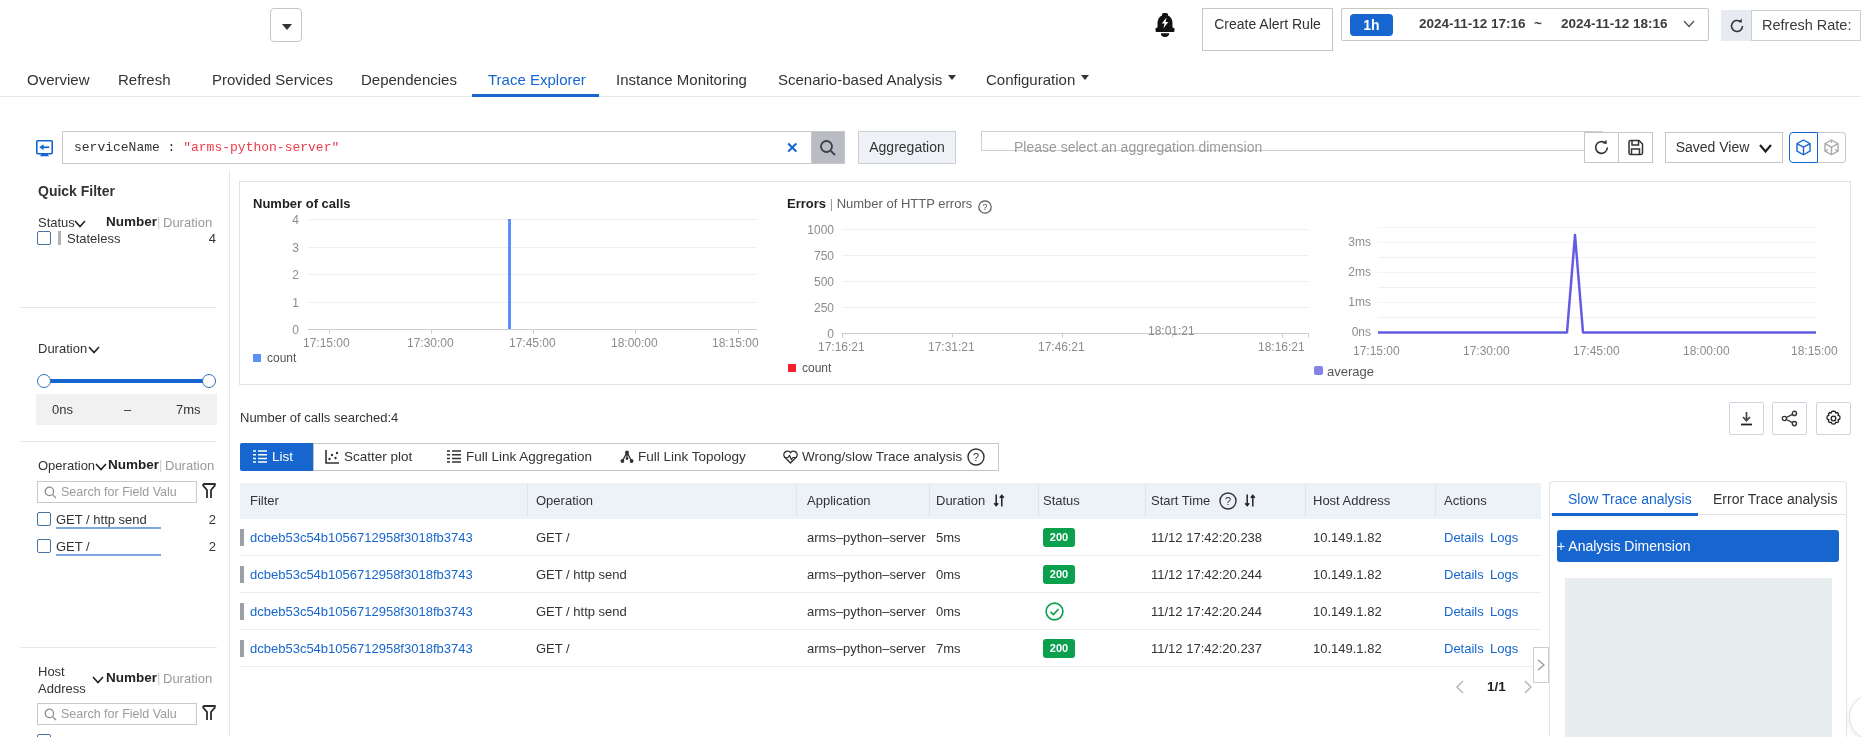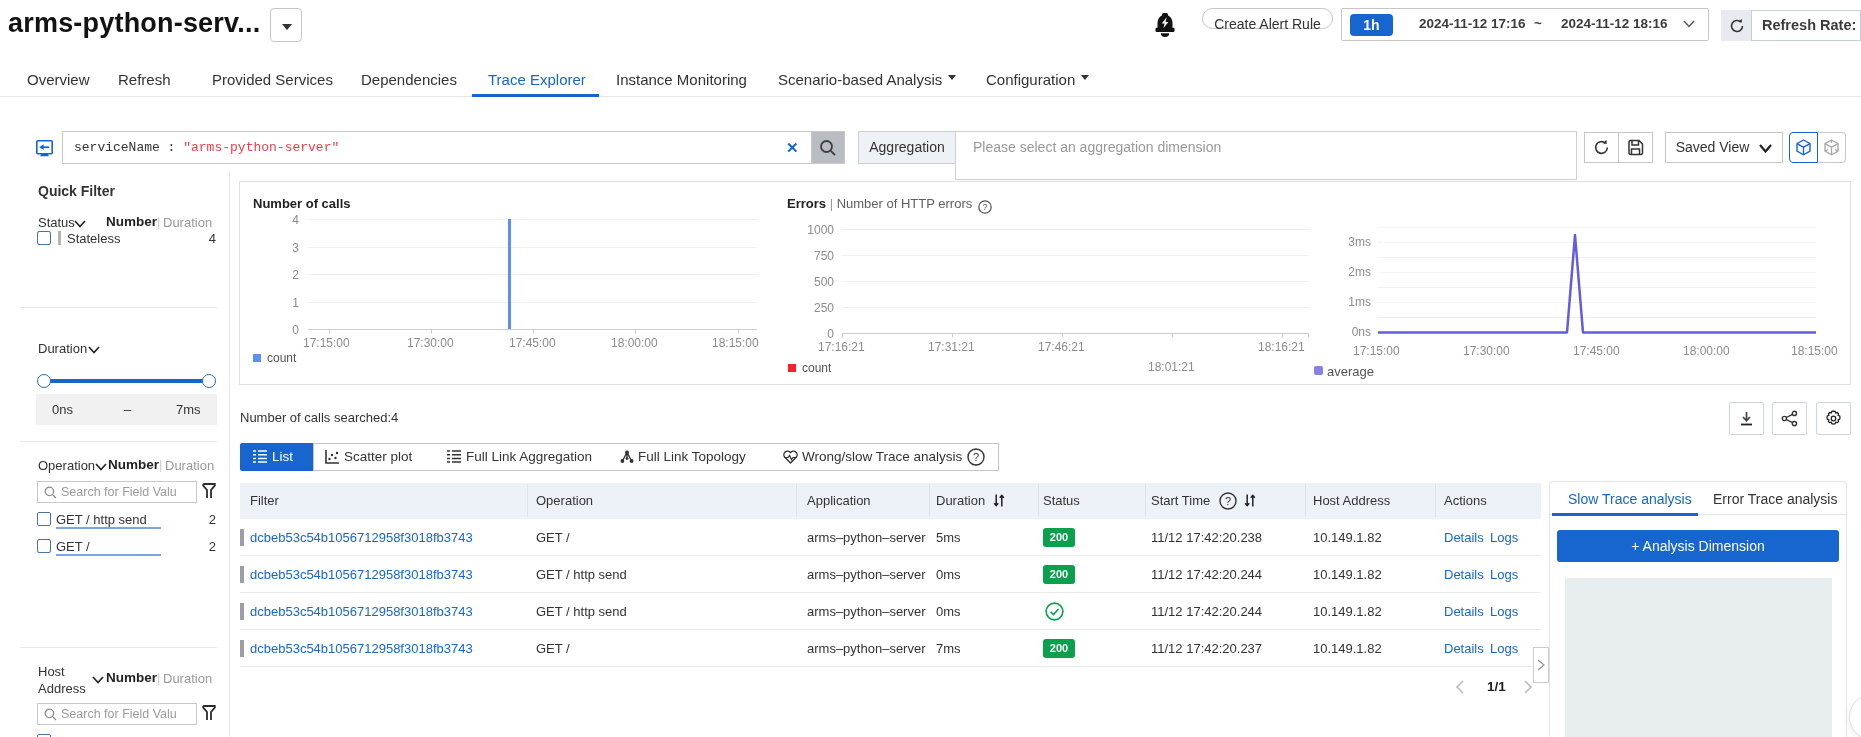--- a/index.html
+++ b/index.html
@@ -20,21 +20,21 @@
 #navuline { left:472px; top:94px; width:127px; height:3px; background:#1766cf; }
 .caret-d { display:inline-block; width:0; height:0; border:4px solid transparent; border-top:5px solid #333; vertical-align:1.5px; margin-left:6px; }
 
 .btn { position:absolute; border:1px solid #c6c6c6; background:#fff; color:#333; }
 
 #qin { left:62px; top:131px; width:750px; height:33px; border:1px solid #c9c9c9; background:#fff; font-family:"Liberation Mono", monospace; font-size:13px; line-height:31px; padding-left:11px; color:#333; }
 #qred { color:#ef3b47; }
 #qx { left:786px; top:139px; font-size:15px; color:#1766cf; font-weight:bold; }
 #qsearch { left:811px; top:131px; width:34px; height:33px; background:#b9bdc3; border:1px solid #c9c9c9; }
 #agglabel { left:858px; top:131px; width:98px; height:33px; background:#eef1f5; border:1px solid #ccd0d6; font-size:14px; color:#333; text-align:center; line-height:31px; }
-#aggsel { left:955px; top:131px; width:622px; height:49px; background:#fff; border:1px solid #ccd0d6; font-size:14px; color:#999; line-height:31px; padding-left:17px; }
+#aggsel { left:981px; top:131px; width:622px; height:20px; background:#fff; border:1px solid #ccd0d6; font-size:14px; color:#999; line-height:31px; padding-left:32px; }
 
 #sbline { left:229px; top:170px; width:1px; height:567px; background:#e8e8e8; }
 .sep { position:absolute; height:1px; background:#e8e8e8; }
 .cb { position:absolute; width:14px; height:14px; border:1px solid #49749f; border-radius:2px; background:#fff; }
 
 #charts { left:239px; top:181px; width:1612px; height:204px; border:1px solid #e2e2e2; background:#fff; }
 .ctitle { position:absolute; font-size:13px; color:#222; font-weight:bold; white-space:nowrap; }
 .ctitle .lt { font-weight:normal; color:#9a9a9a; }
 .ctitle .gt { font-weight:normal; color:#5f5f5f; }
 .ylab { position:absolute; font-size:12px; color:#8c8c8c; text-align:right; }
@@ -48,49 +48,48 @@
 .tick { width:3.5px; height:17px; background:#9aa0a6; position:absolute; left:0; top:10px; }
 .tlink { color:#1766cf; }
 .badge { position:absolute; width:32px; height:19px; background:#0aa04e; border-radius:3px; color:#fff; font-size:11px; font-weight:bold; text-align:center; line-height:19px; }
 
 #rpanel { left:1549px; top:481px; width:298px; height:256px; border:1px solid #e3e3e3; border-bottom:none; border-radius:4px 4px 0 0; background:#fff; }
 </style>
 </head>
 <body>
 <div id="page">
 
-  <div class="abs" id="title">arms-python-serv...</div>
   <div class="abs" id="caretbtn"></div>
 
   <svg class="abs" style="left:1155px;top:13px" width="20" height="24" viewBox="0 0 20 24">
     <rect x="7" y="0" width="6" height="5" rx="1.5" fill="#111"></rect>
     <path d="M2.5 16 L2.5 10.5 C2.5 5.2 5.5 2 10 2 C14.5 2 17.5 5.2 17.5 10.5 L17.5 16 Z" fill="#111"></path>
     <rect x="0.5" y="14.8" width="19" height="4.2" rx="1.2" fill="#111"></rect>
     <path d="M5.8 20.3 a4.2 3.6 0 0 0 8.4 0 Z" fill="#111"></path>
     <path d="M11.7 4.2 L6.8 10.6 L9.6 10.6 L8.4 15.3 L13.3 8.9 L10.5 8.9 Z" fill="#fff"></path>
   </svg>
 
-  <div class="btn" style="left:1202px;top:8px;width:131px;height:21px;font-size:14px;text-align:center;line-height:31px;border-radius:11px">Create Alert Rule</div>
+  <div class="btn" style="left:1202px;top:8px;width:131px;height:43px;font-size:14px;text-align:center;line-height:31px;border-radius:0">Create Alert Rule</div>
 
   <div class="btn" style="left:1341px;top:8px;width:368px;height:33px;border-radius:2px"></div>
   <div class="abs" style="left:1350px;top:14px;width:43px;height:22px;background:#1766cf;border-radius:4px;color:#fff;font-size:14px;font-weight:bold;text-align:center;line-height:22px">1h</div>
   <div class="abs" style="left:1419px;top:16px;font-size:13.5px;font-weight:600;color:#3b3b3b">2024-11-12 17:16</div>
   <div class="abs" style="left:1534px;top:16px;font-size:13.5px;font-weight:600;color:#3b3b3b">~</div>
   <div class="abs" style="left:1561px;top:16px;font-size:13.5px;font-weight:600;color:#3b3b3b">2024-11-12 18:16</div>
   <svg class="abs" style="left:1683px;top:20px" width="12" height="8" viewBox="0 0 12 8">
       <path d="M1 1 L6 6.5 L11 1" stroke="#555" stroke-width="1.4" fill="none"></path>
     </svg>
 
   <div class="abs" style="left:1721px;top:10px;width:140px;height:31px;border:1px solid #c9ced4;background:#fff"></div>
   <div class="abs" style="left:1721px;top:10px;width:31px;height:31px;background:#e7ebf1;border-right:1px solid #c9ced4"></div>
   <svg class="abs" style="left:1729px;top:18px" width="16" height="16" viewBox="0 0 16 16">
       <path d="M13.5 8 a5.5 5.5 0 1 1 -1.8 -4.1" stroke="#333" stroke-width="1.6" fill="none"></path>
       <path d="M12.7 0.8 L12.9 4.6 L9.2 4.0 Z" fill="#333"></path>
     </svg>
-  <div class="abs" style="left:1762px;top:17px;font-size:14.5px;font-weight:700;color:#3b3b3b">Refresh Rate:</div>
+  <div class="abs" style="left:1762px;top:17px;font-size:14.5px;font-weight:400;color:#3b3b3b">Refresh Rate:</div>
 
   <div class="abs" id="nav"></div>
   <div class="navitem" style="left:27px">Overview</div>
   <div class="navitem" style="left:118px">Refresh</div>
   <div class="navitem" style="left:212px">Provided Services</div>
   <div class="navitem" style="left:361px">Dependencies</div>
   <div class="navitem blue" style="left:488px;color:#1766cf">Trace Explorer</div>
   <div class="navitem" style="left:616px">Instance Monitoring</div>
   <div class="navitem" style="left:778px">Scenario-based Analysis<span class="caret-d"></span></div>
   <div class="navitem" style="left:986px">Configuration<span class="caret-d"></span></div>
@@ -252,21 +251,21 @@
     <line x1="0" y1="0.5" x2="467" y2="0.5" stroke="#f0f0f0"></line>
     <line x1="0" y1="26.5" x2="467" y2="26.5" stroke="#f0f0f0"></line>
     <line x1="0" y1="52.5" x2="467" y2="52.5" stroke="#f0f0f0"></line>
     <line x1="0" y1="78.5" x2="467" y2="78.5" stroke="#f0f0f0"></line>
     <line x1="0" y1="104.5" x2="467" y2="104.5" stroke="#ccc"></line>
     <path d="M0.5 104.5 v4 M110.5 104.5 v4 M220.5 104.5 v4 M330.5 104.5 v4 M440.5 104.5 v4 M466.5 104.5 v4" stroke="#ccc"></path>
   </svg>
   <div class="xlab" style="left:818px;top:340px">17:16:21</div>
   <div class="xlab" style="left:928px;top:340px">17:31:21</div>
   <div class="xlab" style="left:1038px;top:340px">17:46:21</div>
-  <div class="xlab" style="left:1148px;top:360px">18:01:21</div>
+  <div class="xlab" style="left:1148px;top:324px">18:01:21</div>
   <div class="xlab" style="left:1258px;top:340px">18:16:21</div>
   <div class="abs" style="left:788px;top:364px;width:8px;height:8px;background:#f5222d"></div>
   <div class="leg" style="left:802px;top:361px">count</div>
 
   <div class="ylab" style="left:1337px;top:235px;width:34px">3ms</div>
   <div class="ylab" style="left:1337px;top:265px;width:34px">2ms</div>
   <div class="ylab" style="left:1337px;top:295px;width:34px">1ms</div>
   <div class="ylab" style="left:1337px;top:325px;width:34px">0ns</div>
   <svg class="abs" style="left:1378px;top:227px" width="438" height="108" viewBox="0 0 438 108">
     <line x1="0" y1="0.5" x2="438" y2="0.5" stroke="#f4f4f4"></line>
@@ -436,17 +435,17 @@
   <div class="abs" style="left:1533px;top:647px;width:16px;height:36px;border:1px solid #ccc;background:#fff"></div>
   <svg class="abs" style="left:1537px;top:659px" width="8" height="12" viewBox="0 0 8 12">
       <path d="M1 1 L7 6 L1 11" stroke="#999" stroke-width="1.3" fill="none"></path>
     </svg>
 
   <div class="abs" id="rpanel"></div>
   <div class="abs" style="left:1568px;top:491px;font-size:14px;color:#1766cf">Slow Trace analysis</div>
   <div class="abs" style="left:1713px;top:491px;font-size:14px;color:#333">Error Trace analysis</div>
   <div class="abs" style="left:1550px;top:514px;width:297px;height:1px;background:#e3e3e3"></div>
   <div class="abs" style="left:1552px;top:513px;width:146px;height:3px;background:#1766cf"></div>
-  <div class="abs" style="left:1557px;top:530px;width:282px;height:32px;background:#1766cf;border-radius:3px;color:#fff;font-size:14px;text-align:center;line-height:32px">+ Analysis Dimension</div>
+  <div class="abs" style="left:1557px;top:530px;width:282px;height:32px;background:#1766cf;border-radius:3px;color:#fff;font-size:14px;line-height:32px">+ Analysis Dimension</div>
   <div class="abs" style="left:1565px;top:578px;width:267px;height:159px;background:#e8eef0"></div>
 
   <div class="abs" style="left:1849px;top:694px;width:46px;height:46px;border-radius:50%;background:#fff;border:1px solid #e0e0e0;box-shadow:0 2px 6px rgba(0,0,0,0.08)"></div>
 </div>
 
 </body></html>

